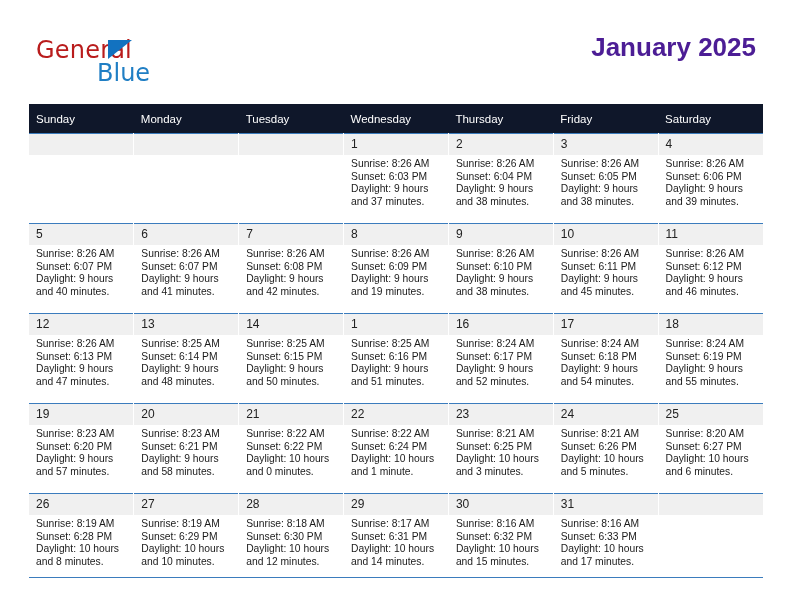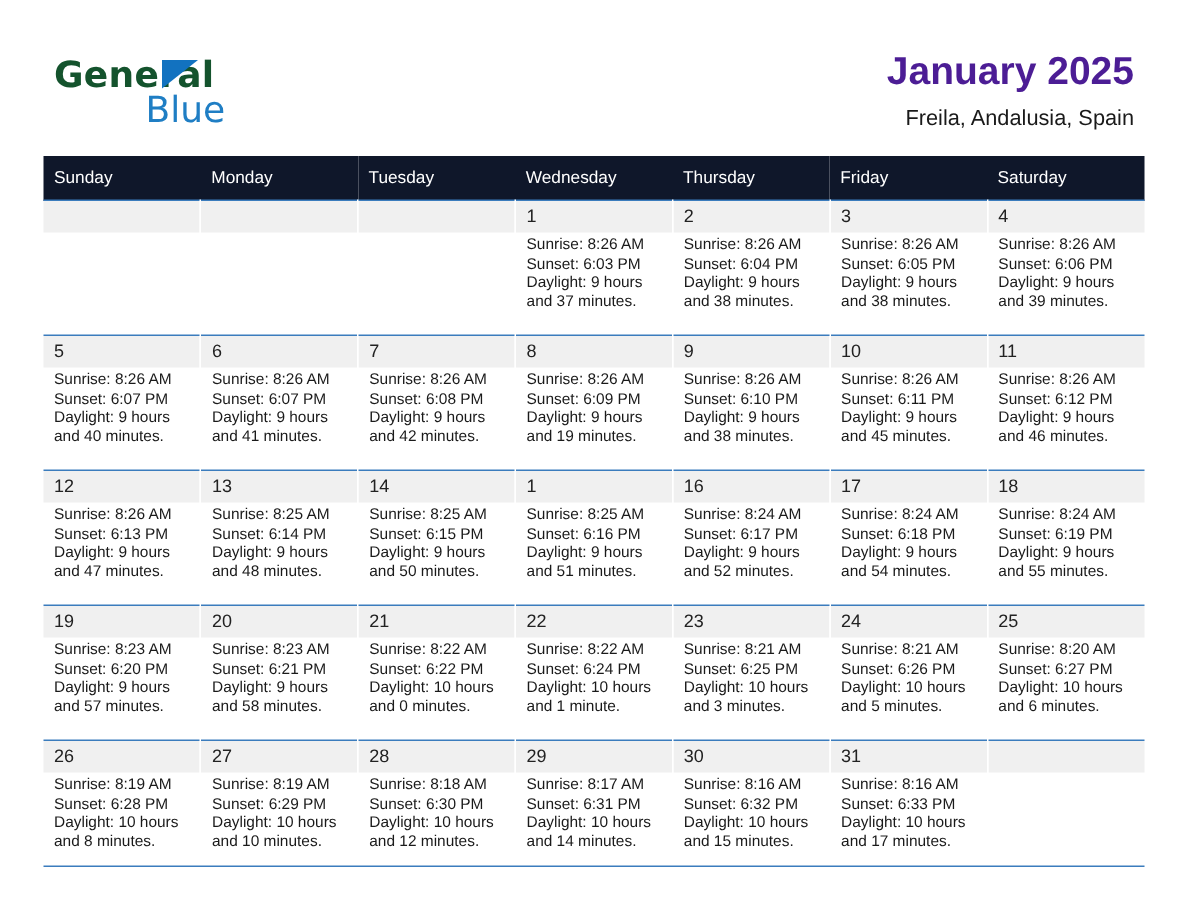--- a/index.html
+++ b/index.html
@@ -35,23 +35,23 @@
     top: 36px;
     width: 240px;
     height: 52px;
   }
   .logo-general {
     position: absolute;
     left: 0;
     top: 0;
     font-size: 24px;
     letter-spacing: 0.2px;
-    color: #14532d;
+    color: #b91c1c;
     font-family: "DejaVu Sans", sans-serif;
-    font-weight: 700;
+    font-weight: 400;
   }
   .logo-triangle {
     position: absolute;
     left: 72px;
     top: 4px;
     width: 0;
     height: 0;
     border-left: 24px solid #1272c0;
     border-bottom: 19px solid transparent;
   }
@@ -160,21 +160,20 @@
   <div class="header">
 
     <div class="logo">
       <span class="logo-general">General</span>
       <span class="logo-triangle"></span>
       <span class="logo-blue">Blue</span>
     </div>
 
     <div class="title-block">
       <div class="cal-title">January 2025</div>
-      <div class="cal-subtitle">Freila, Andalusia, Spain</div>
     </div>
 
   </div>
 
   <table class="calendar">
     <colgroup>
       <col>
         <col>
         <col>
         <col>

